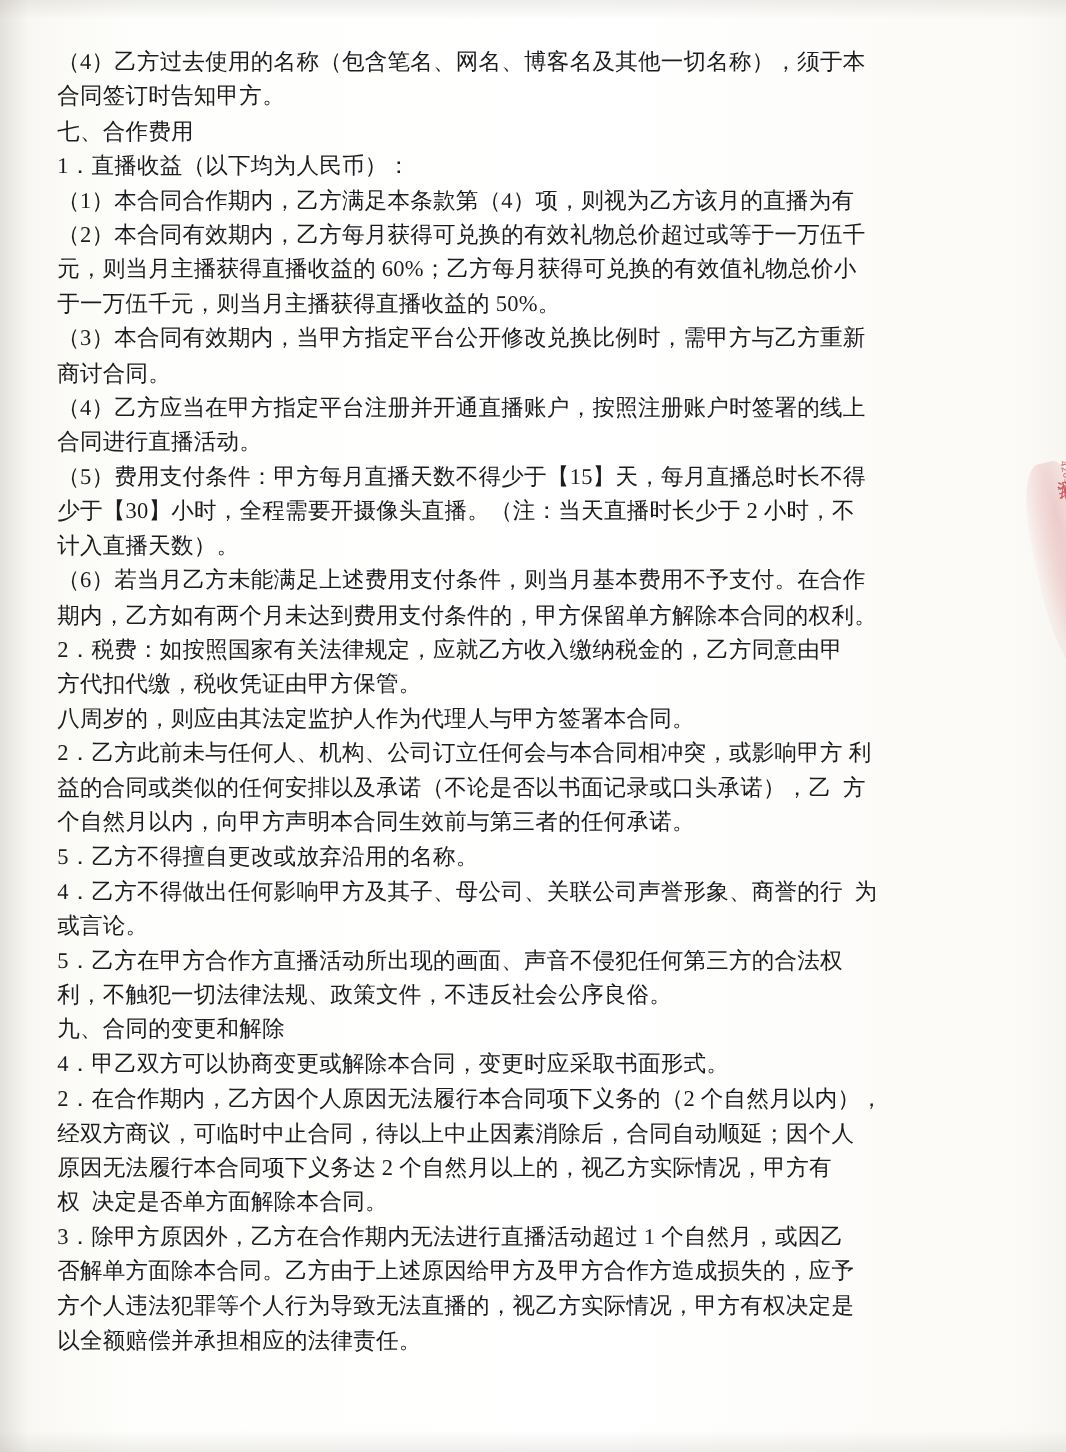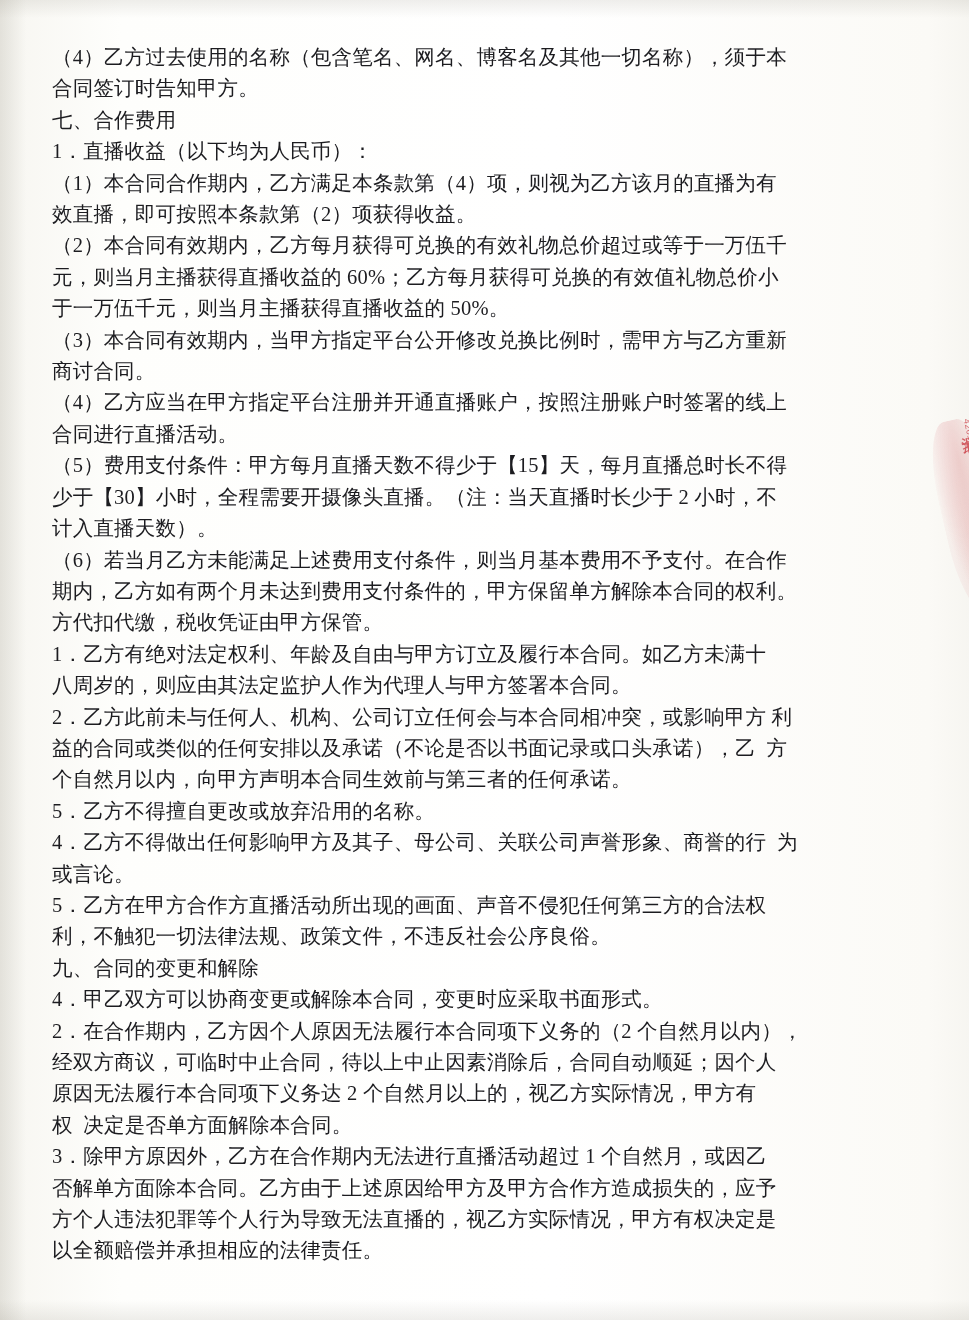--- a/index.html
+++ b/index.html
@@ -122,35 +122,34 @@
   <div class="edge-shadow-right"></div>
   <div class="edge-shadow-top"></div>
   <div class="edge-shadow-bottom"></div>
 
   <div class="doc-body">
     <div class="line">（4）乙方过去使用的名称（包含笔名、网名、博客名及其他一切名称），须于本</div>
     <div class="line">合同签订时告知甲方。</div>
     <div class="line">七、合作费用</div>
     <div class="line">1．直播收益（以下均为人民币）：</div>
     <div class="line">（1）本合同合作期内，乙方满足本条款第（4）项，则视为乙方该月的直播为有</div>
-    <div class="line">效直播，即可按照本条款第（2）项获得收益。</div>
     <div class="line">（2）本合同有效期内，乙方每月获得可兑换的有效礼物总价超过或等于一万伍千</div>
     <div class="line">元，则当月主播获得直播收益的 60%；乙方每月获得可兑换的有效值礼物总价小</div>
     <div class="line">于一万伍千元，则当月主播获得直播收益的 50%。</div>
     <div class="line">（3）本合同有效期内，当甲方指定平台公开修改兑换比例时，需甲方与乙方重新</div>
     <div class="line">商讨合同。</div>
     <div class="line">（4）乙方应当在甲方指定平台注册并开通直播账户，按照注册账户时签署的线上</div>
     <div class="line">合同进行直播活动。</div>
     <div class="line">（5）费用支付条件：甲方每月直播天数不得少于【15】天，每月直播总时长不得</div>
     <div class="line">少于【30】小时，全程需要开摄像头直播。（注：当天直播时长少于 2 小时，不</div>
     <div class="line">计入直播天数）。</div>
     <div class="line">（6）若当月乙方未能满足上述费用支付条件，则当月基本费用不予支付。在合作</div>
     <div class="line">期内，乙方如有两个月未达到费用支付条件的，甲方保留单方解除本合同的权利。</div>
+    <div class="line">2．税费：如按照国家有关法律规定，应就乙方收入缴纳税金的，乙方同意由甲</div>
     <div class="line">方代扣代缴，税收凭证由甲方保管。</div>
-    <div class="line">1．乙方有绝对法定权利、年龄及自由与甲方订立及履行本合同。如乙方未满十</div>
     <div class="line">八周岁的，则应由其法定监护人作为代理人与甲方签署本合同。</div>
     <div class="line">2．乙方此前未与任何人、机构、公司订立任何会与本合同相冲突，或影响甲方 利</div>
     <div class="line">益的合同或类似的任何安排以及承诺（不论是否以书面记录或口头承诺），乙  方</div>
     <div class="line">个自然月以内，向甲方声明本合同生效前与第三者的任何承诺。</div>
     <div class="line">5．乙方不得擅自更改或放弃沿用的名称。</div>
     <div class="line">4．乙方不得做出任何影响甲方及其子、母公司、关联公司声誉形象、商誉的行  为</div>
     <div class="line">或言论。</div>
     <div class="line">5．乙方在甲方合作方直播活动所出现的画面、声音不侵犯任何第三方的合法权</div>
     <div class="line">利，不触犯一切法律法规、政策文件，不违反社会公序良俗。</div>
     <div class="line">九、合同的变更和解除</div>

